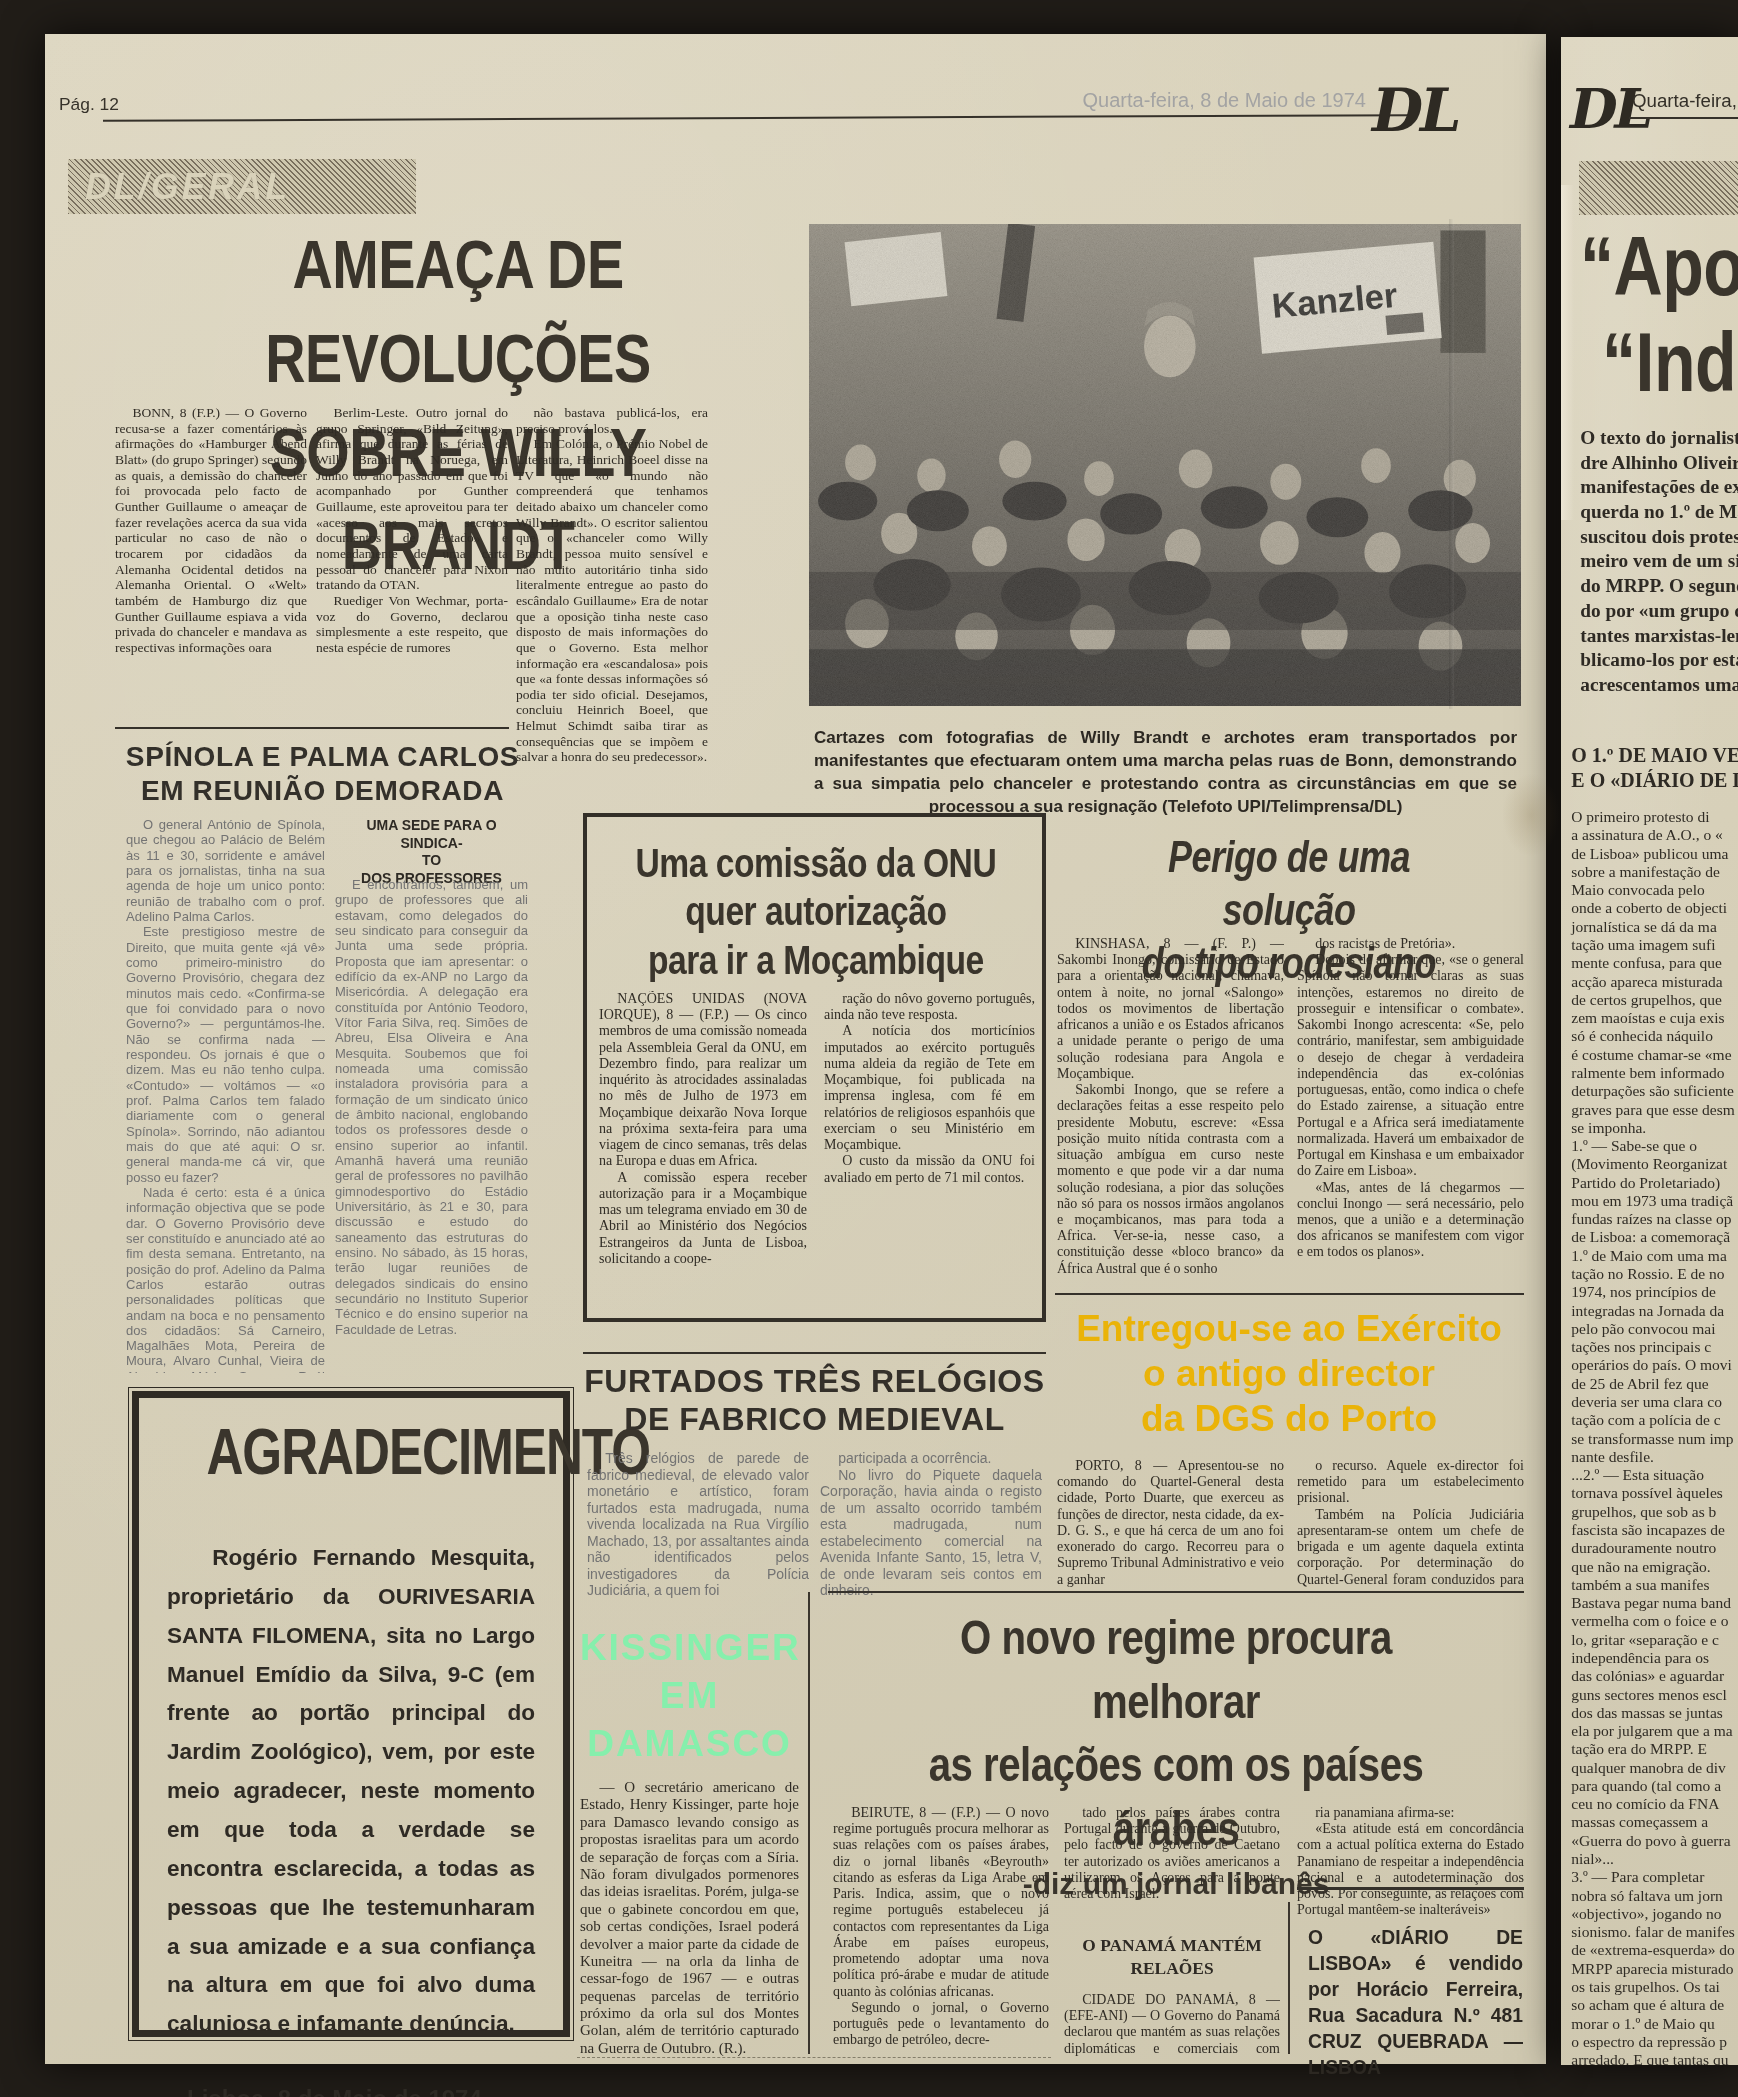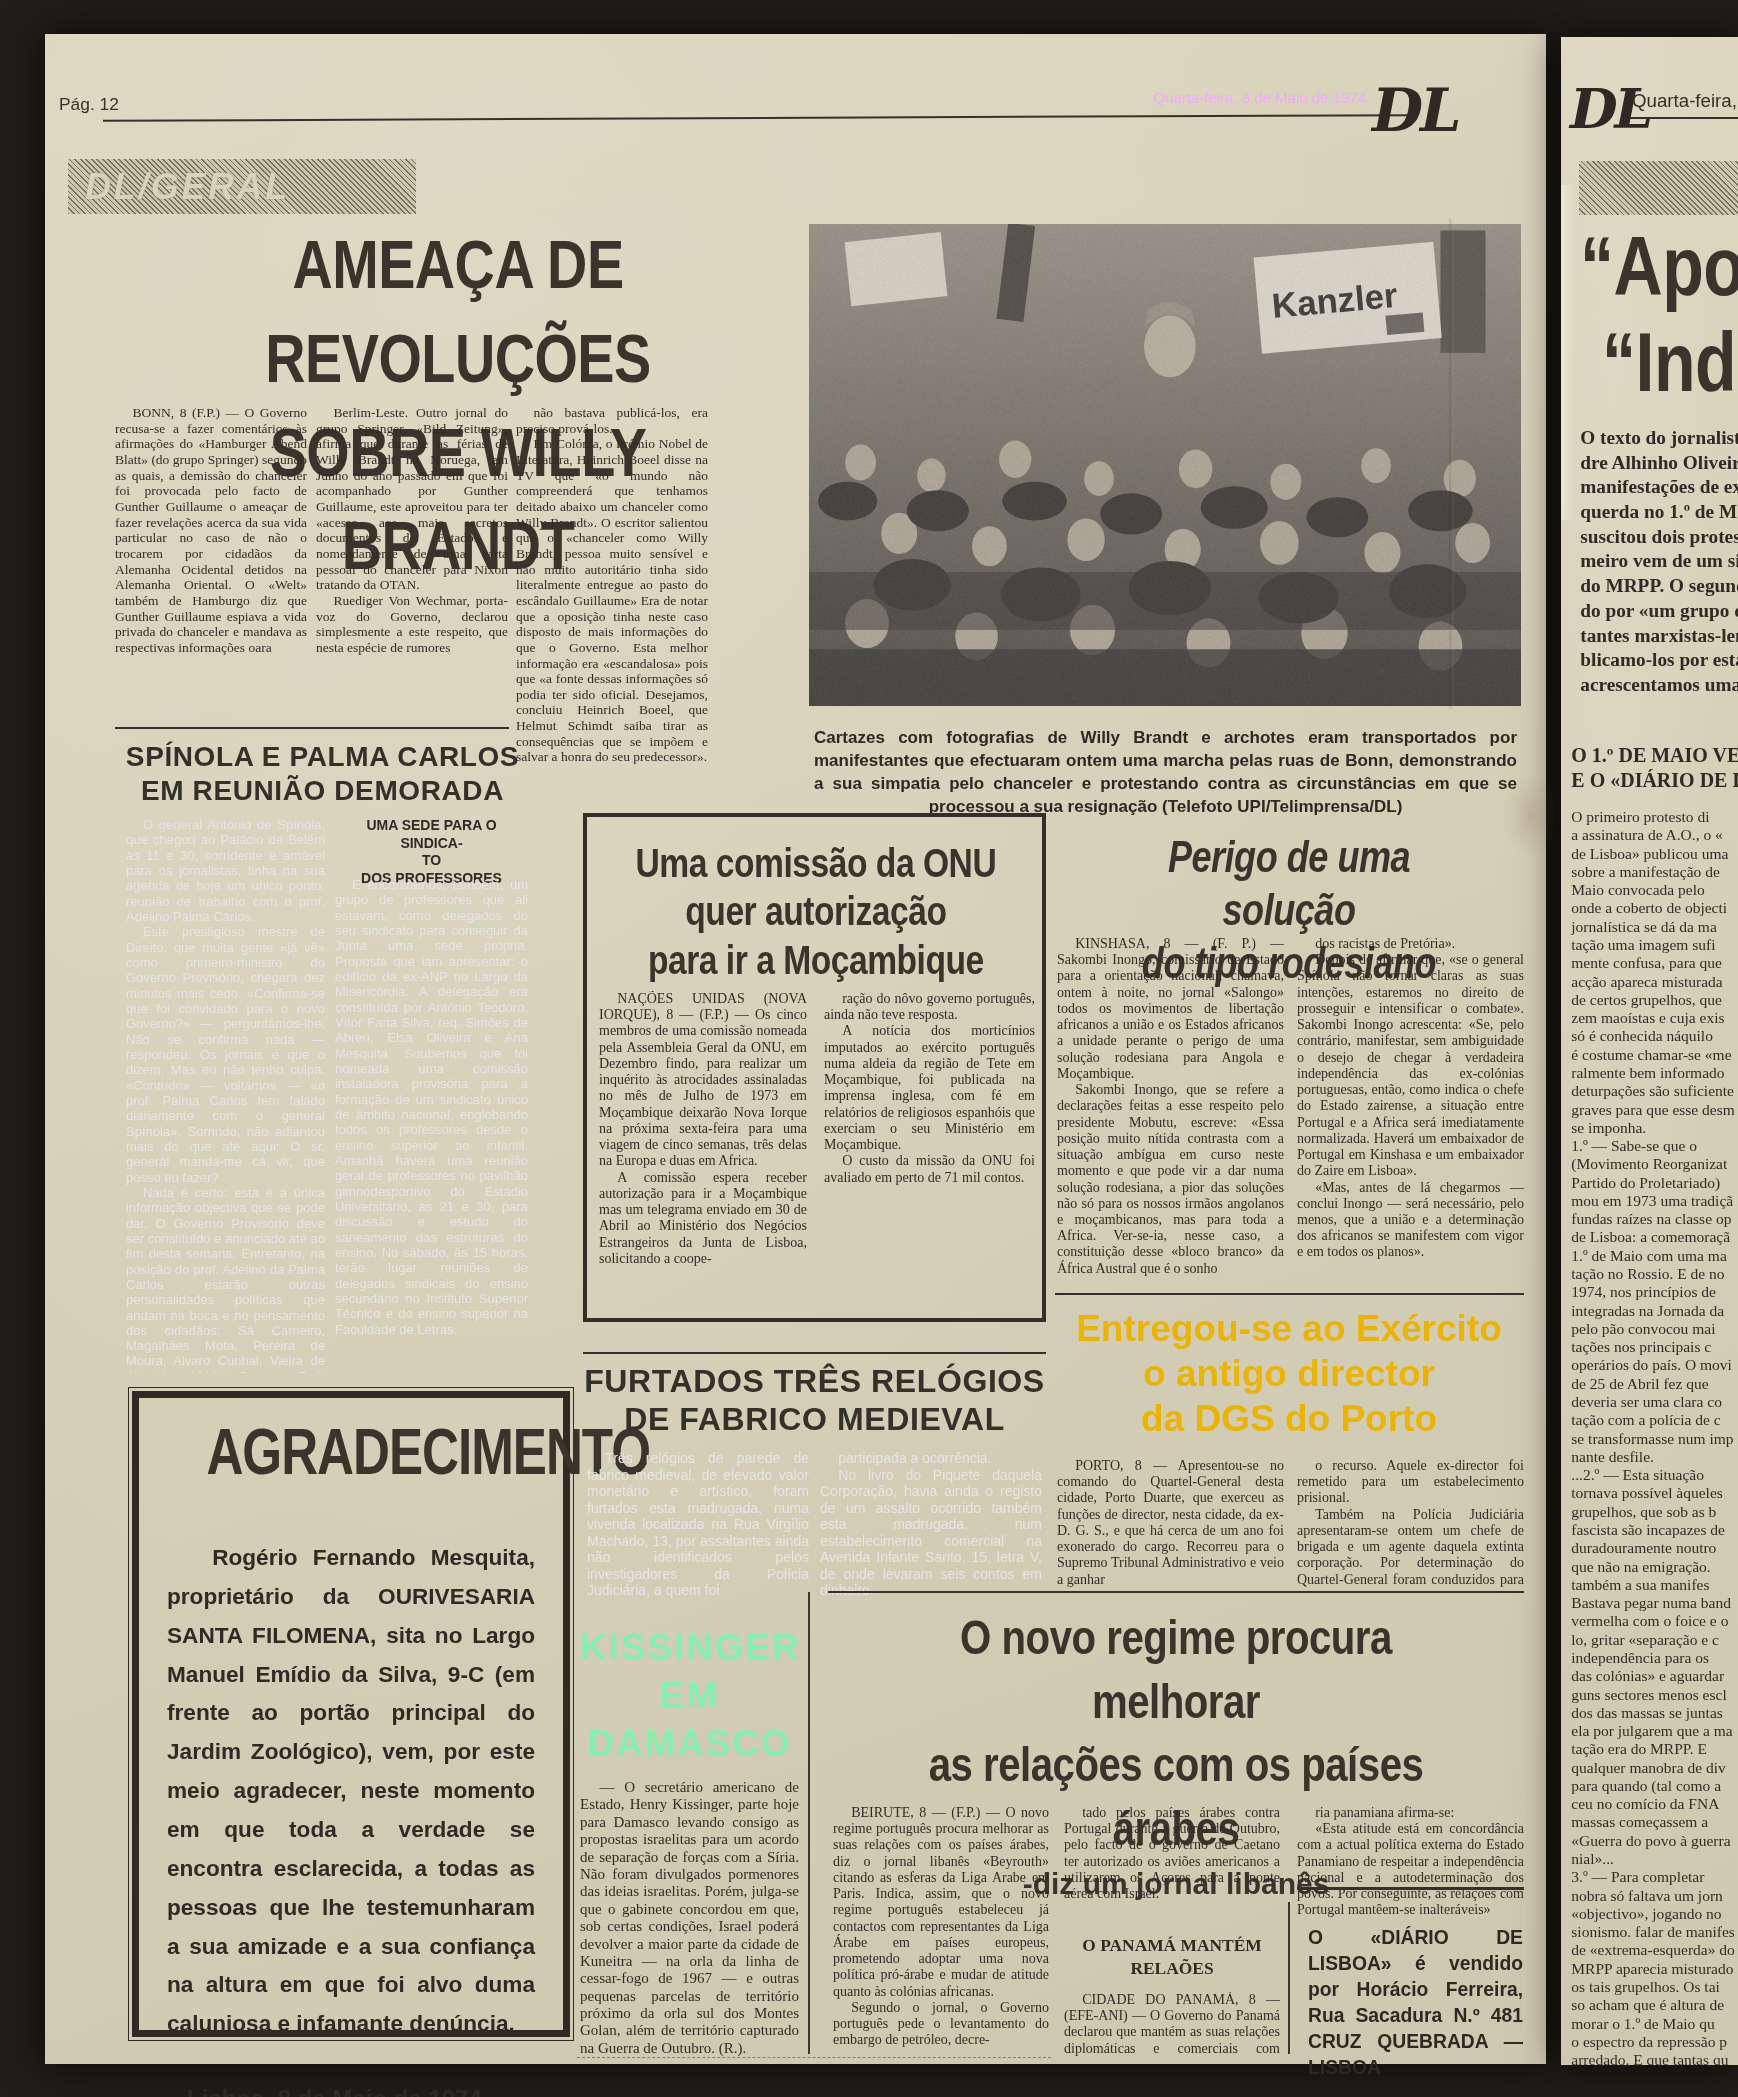--- a/index.html
+++ b/index.html
@@ -9,21 +9,21 @@
   .paper{background:
       radial-gradient(ellipse at 30% 20%, rgba(255,255,255,.10), rgba(0,0,0,0) 60%),
       linear-gradient(160deg,#ddd6c0 0%, #d7d0b9 40%, #cfc8b0 100%);
       box-shadow:0 0 39px rgba(0,0,0,.7);}
   .rule{background:#35312a;}
   .vrule{background:#3a352d;}
   .sans{font-family:Liberation Sans, sans-serif;}
   .serifcol{font-family:"Liberation Serif",serif;font-size:13.5px;line-height:1.16;
             text-align:justify;overflow:hidden;color:#302c25;}
   .sanscol{font-family:"Liberation Sans",sans-serif;font-size:13px;line-height:1.18;
-           text-align:justify;overflow:hidden;color:#e5e5e5;}
+           text-align:justify;overflow:hidden;color:#737373;}
   .serifcol p,.sanscol p{margin:0;text-indent:1.3em;}
   .preline{white-space:pre-line;}
   .headline{font-family:"Liberation Sans",sans-serif;font-weight:bold;color:#3a352c;
             text-align:center;letter-spacing:-0.6px;}
   .condX{transform:scaleX(.82);transform-origin:center;}
   .boxframe{border:4.5px solid #332f28;}
   .subheadbold{font-family:"Liberation Sans",sans-serif;font-weight:bold;text-align:center;}
   .hatch{background:repeating-linear-gradient(45deg,#796f5e 0 1.3px,#cec7ae 1.3px 3.9px);}
   .hatchtxt{font-family:"Liberation Sans",sans-serif;font-weight:bold;font-style:italic;
             color:#d9d2ba;text-shadow:0 0 1.3px rgba(60,55,45,.5);letter-spacing:2.6px;}
@@ -38,21 +38,21 @@
 <body>
 
 <div id="stage">
 
   <div class="abs paper" style="left:45px;top:34px;width:1501px;height:2030px;"></div>
 
   <div class="abs paper" style="left:1561px;top:37px;width:177px;height:2028px;overflow:hidden;"></div>
 
   <div class="abs sans" style="left:59px;top:94px;font-size:17.4px;color:#36322a;">Pág. 12</div>
   <div class="abs rule" style="left:103px;top:117px;width:1310px;height:1.9px;transform:rotate(-0.25deg);"></div>
-  <div class="abs sans" style="left:1044px;top:89px;width:322px;text-align:right;font-size:15px;color:#f0abfc;">Quarta-feira, 8 de Maio de 1974</div>
+  <div class="abs sans" style="left:1044px;top:89px;width:322px;text-align:right;font-size:20px;color:#a3a3a3;">Quarta-feira, 8 de Maio de 1974</div>
   <div class="abs logoDL" style="left:1372px;top:76px;font-size:59px;">DL</div>
 
   <div class="abs hatch" style="left:68px;top:159px;width:348px;height:55px;display:flex;align-items:center;padding-left:17px;box-sizing:border-box;">
     <span class="hatchtxt" style="font-size:36px;">DL/GERAL</span>
   </div>
 
   <div class="abs" style="left:97px;top:218px;width:722px;">
     <div class="headline condX" style="font-size:68px;line-height:1.38;">AMEAÇA DE REVOLUÇÕES</div>
     <div class="headline condX" style="font-size:68px;line-height:1.38;">SOBRE WILLY BRANDT</div>
   </div>

